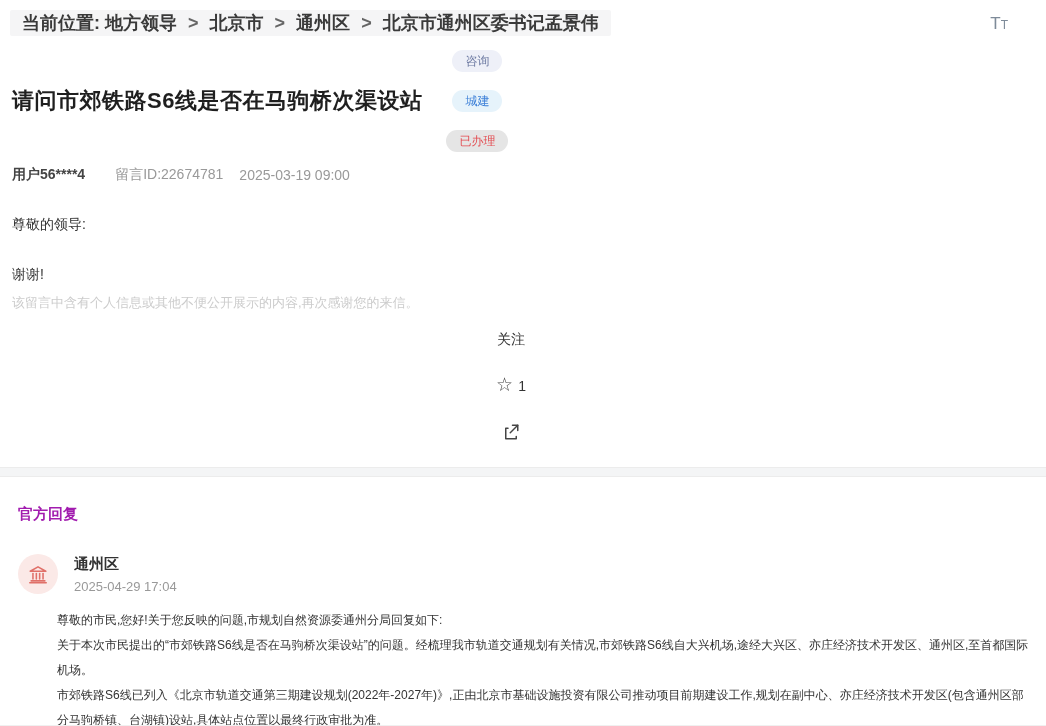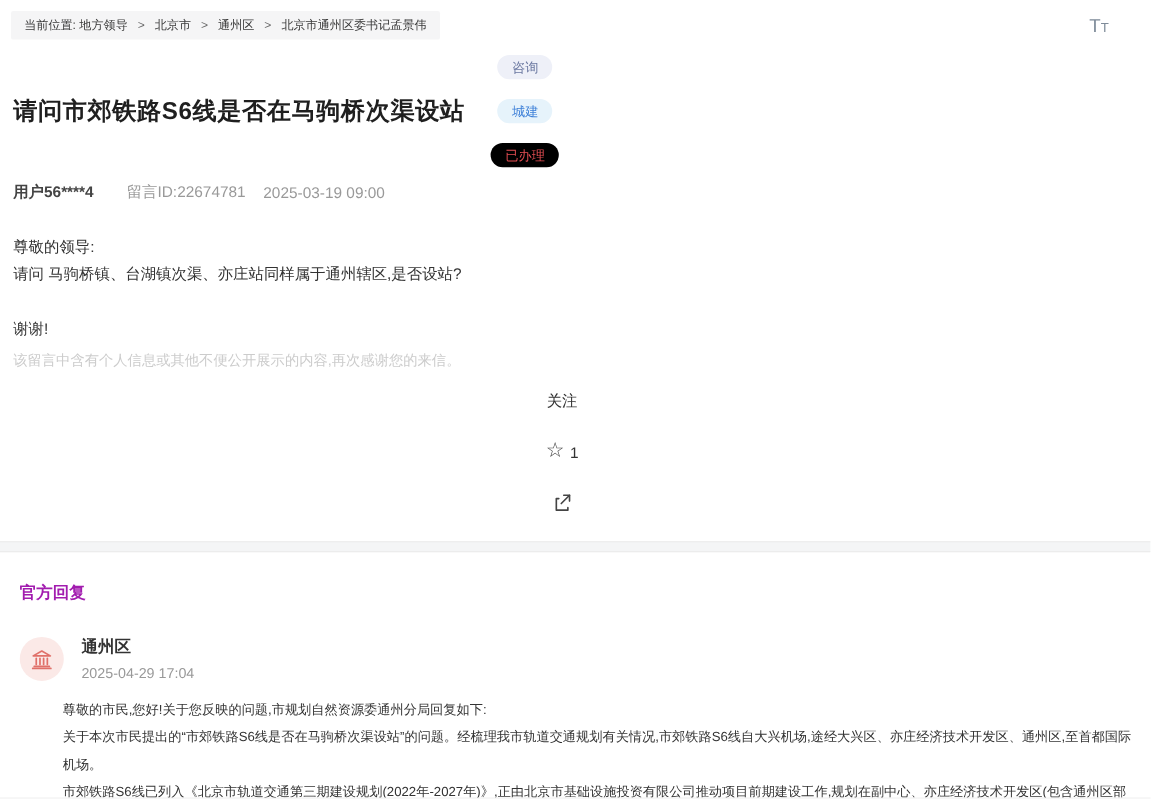--- a/index.html
+++ b/index.html
@@ -13,39 +13,39 @@
     overflow:hidden;
     border-bottom:1px solid #f0f0f0;
   }
 
   
   .top-section { padding:10px 20px 0 10px; }
 
   .breadcrumb-bar { display:flex; align-items:flex-start; justify-content:space-between; }
   .breadcrumb {
     display:inline-block; background:#f5f5f6; color:#3a3a3a;
-    font-size:11px; padding:6px 12px; border-radius:2px; line-height:14px;
+    font-size:18px; padding:6px 12px; border-radius:2px; line-height:14px;font-weight:bold;
   }
   .breadcrumb a { color:#3a3a3a; text-decoration:none; cursor:pointer; }
   .crumb-sep { margin:0 6px; color:#666; }
 
   .font-size-control {
     color:#7e8b99; cursor:pointer; margin-right:18px; margin-top:6px;
     line-height:16px; user-select:none;
   }
   .font-size-control .big { font-size:17px; font-weight:400; }
   .font-size-control .small { font-size:12px; }
 
   .title-row { display:flex; align-items:center; margin-top:14px; padding-left:2px; }
   .post-title { font-size:22px; font-weight:700; color:#1f1f1f; letter-spacing:0.5px; }
   .tag-list { display:flex; align-items:center; margin-left:24px; gap:18px;flex-direction:column; }
   .tag { font-size:12px; padding:4px 13px; border-radius:13px; line-height:14px; white-space:nowrap; }
   .tag-0 { background:#eef0f8; color:#6a77a0; }
   .tag-1 { background:#e6f3fb; color:#3e80d8; }
-  .tag-2 { background:#000000; color:#e34d52; }
+  .tag-2 { background:#e5e5e5; color:#e34d52; }
 
   .meta-row { margin-top:14px; padding-left:2px; font-size:14px; color:#999; display:flex; align-items:center; }
   .author { color:#444; font-weight:700; }
   .msg-id { margin-left:30px; }
   .msg-time { margin-left:16px; }
 
   .post-body { margin-top:28px; padding-left:2px; font-size:14px; color:#333; }
   .post-body p { margin:0; line-height:25px; min-height:25px; }
 
   .privacy-note { margin-top:6px; padding-left:2px; font-size:13px; color:#ccc; line-height:20px; }
@@ -117,21 +117,20 @@
   </div>
 
   <div class="meta-row">
     <span class="author">用户56****4</span>
     <span class="msg-id">留言ID:22674781</span>
     <span class="msg-time">2025-03-19 09:00</span>
   </div>
 
   <div class="post-body">
     <p>尊敬的领导:</p>
-    <p>请问 马驹桥镇、台湖镇次渠、亦庄站同样属于通州辖区,是否设站?</p>
     <p></p>
     <p>谢谢!</p>
   </div>
 
   <div class="privacy-note">该留言中含有个人信息或其他不便公开展示的内容,再次感谢您的来信。</div>
 
   <div class="actions-row">
     <span class="action">
       <span>关注</span>
     </span>

